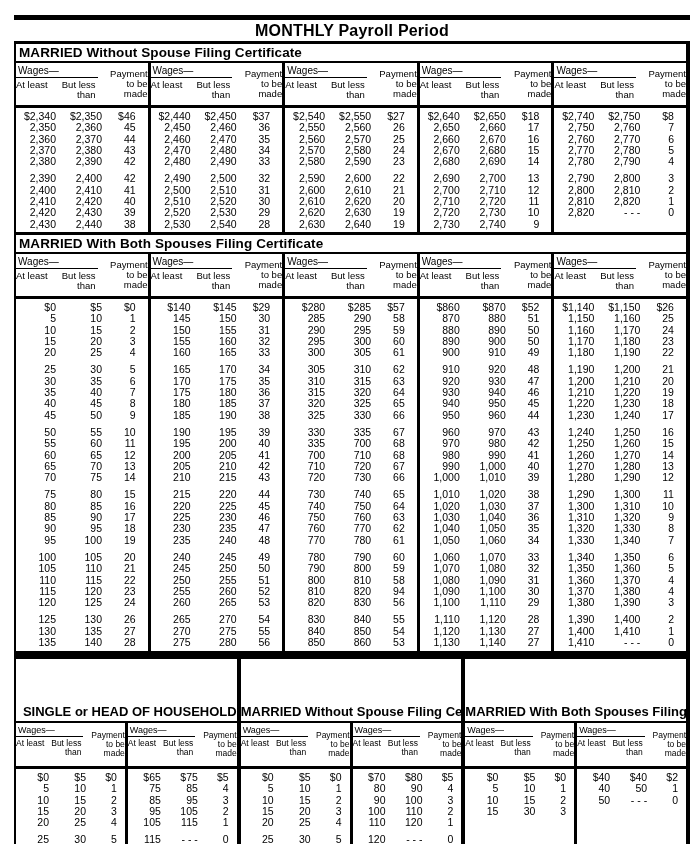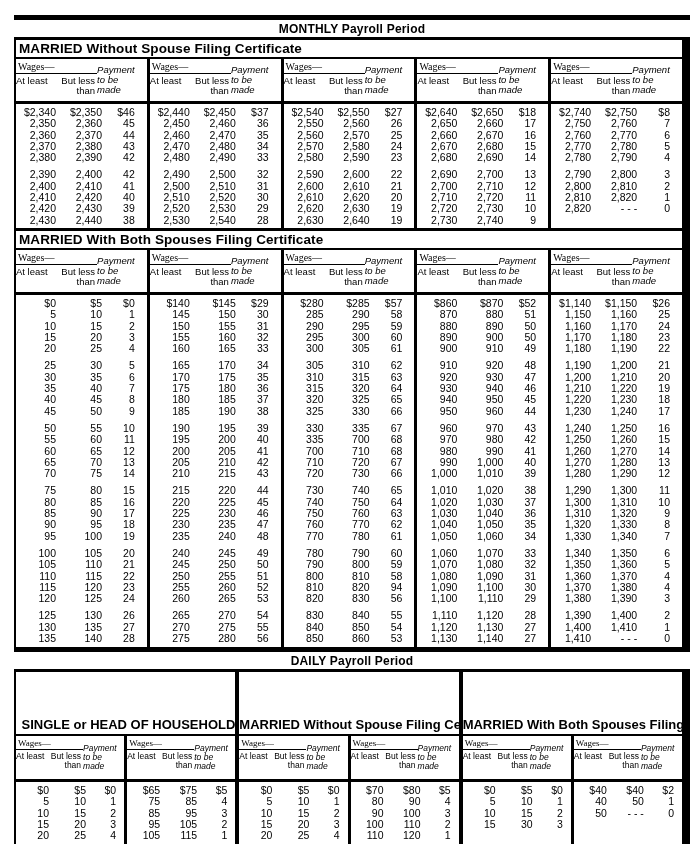--- a/index.html
+++ b/index.html
@@ -1,32 +1,32 @@
 <!DOCTYPE html>
 <html><head>
 <meta charset="utf-8">
 <style>
   html,body{margin:0;padding:0;width:693px;height:844px;background:#ffffff;overflow:hidden;
     font-family:"Liberation Sans",sans-serif;color:#000;}
   .doc{margin:0 3px 0 14px;padding-top:15px;}
   .hbar{background:#000;width:100%;}
   .h5{height:5px;}
   .h3{height:3px;}
-  .ptitle{font-size:12px;font-weight:bold;text-align:center;padding:2px 0 1px 0;letter-spacing:0.2px;}
-  .tbl{border-left:2px solid #000;border-right:8px solid #000000;}
+  .ptitle{font-size:16px;font-weight:bold;text-align:center;padding:2px 0 1px 0;letter-spacing:0.2px;}
+  .tbl{border-left:2px solid #000;border-right:4px solid #000000;}
   .stitle{font-weight:bold;font-size:13.5px;padding:1px 0 1px 3px;border-bottom:2px solid #000;letter-spacing:0.1px;}
   .cols{display:flex;}
   .colgroup{flex:1 1 0;min-width:0;}
   .colgroup + .colgroup{border-left:3px solid #000;}
   .colhead{display:flex;border-bottom:3px solid #000;height:42px;}
   .wpart{width:62%;display:flex;flex-direction:column;}
-  .wlabel{font-size:10px;border-bottom:1px solid #000;padding:2px 0 1px 2px;font-family:Liberation Serif, serif;}
+  .wlabel{font-size:10px;border-bottom:1px solid #000;padding:2px 0 1px 2px;}
   .wsub{display:flex;justify-content:space-between;font-size:9.5px;padding:2px 2px 0 0;line-height:1.05;}
   .bl{text-align:right;}
-  .pay{flex:1;font-size:9.5px;text-align:left;align-self:center;line-height:1.05;font-style:italic;}
+  .pay{flex:1;font-size:9.5px;text-align:right;align-self:center;line-height:1.05;}
   .colbody{padding-top:3px;}
   .block + .block{margin-top:6px;}
   .row{display:flex;height:11.3px;line-height:11.3px;font-size:10.5px;}
   .c{text-align:right;white-space:nowrap;}
   .c0{width:40px;}
   .c1{width:46px;}
   .c2{flex:1;padding-right:12px;}
   .s1 .colbody{min-height:121px;}
   .s2 .colbody{min-height:349px;}
   .msection.s1 .cols{border-bottom:3px solid #000;}
@@ -1225,21 +1225,20 @@
                   <span class="c c2">0</span>
                 </div>
               </div>
             </div>
           </div>
         </div>
     </div>
   </div>
 
   <div class="hbar h5"></div>
-  <div class="ptitle">DAILY Payroll Period</div>
   <div class="hbar h3"></div>
 
   <div class="tbl daily">
     <div class="daily-row">
       <div class="dtable">
         <div class="dtitle">SINGLE or HEAD OF HOUSEHOLD</div>
         <div class="cols">
             <div class="colgroup">
               <div class="colhead">
                 <div class="wpart">

